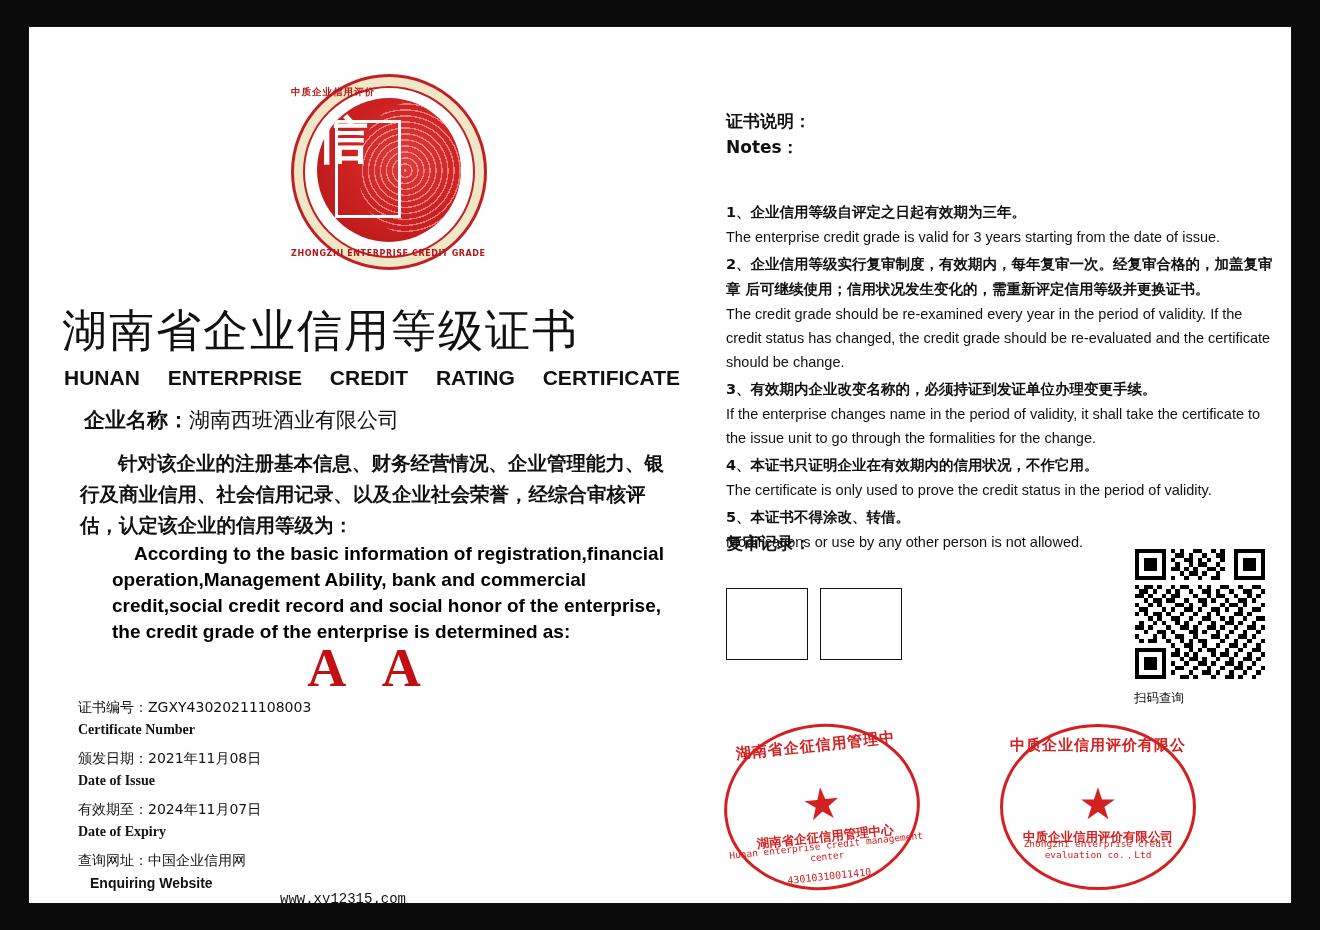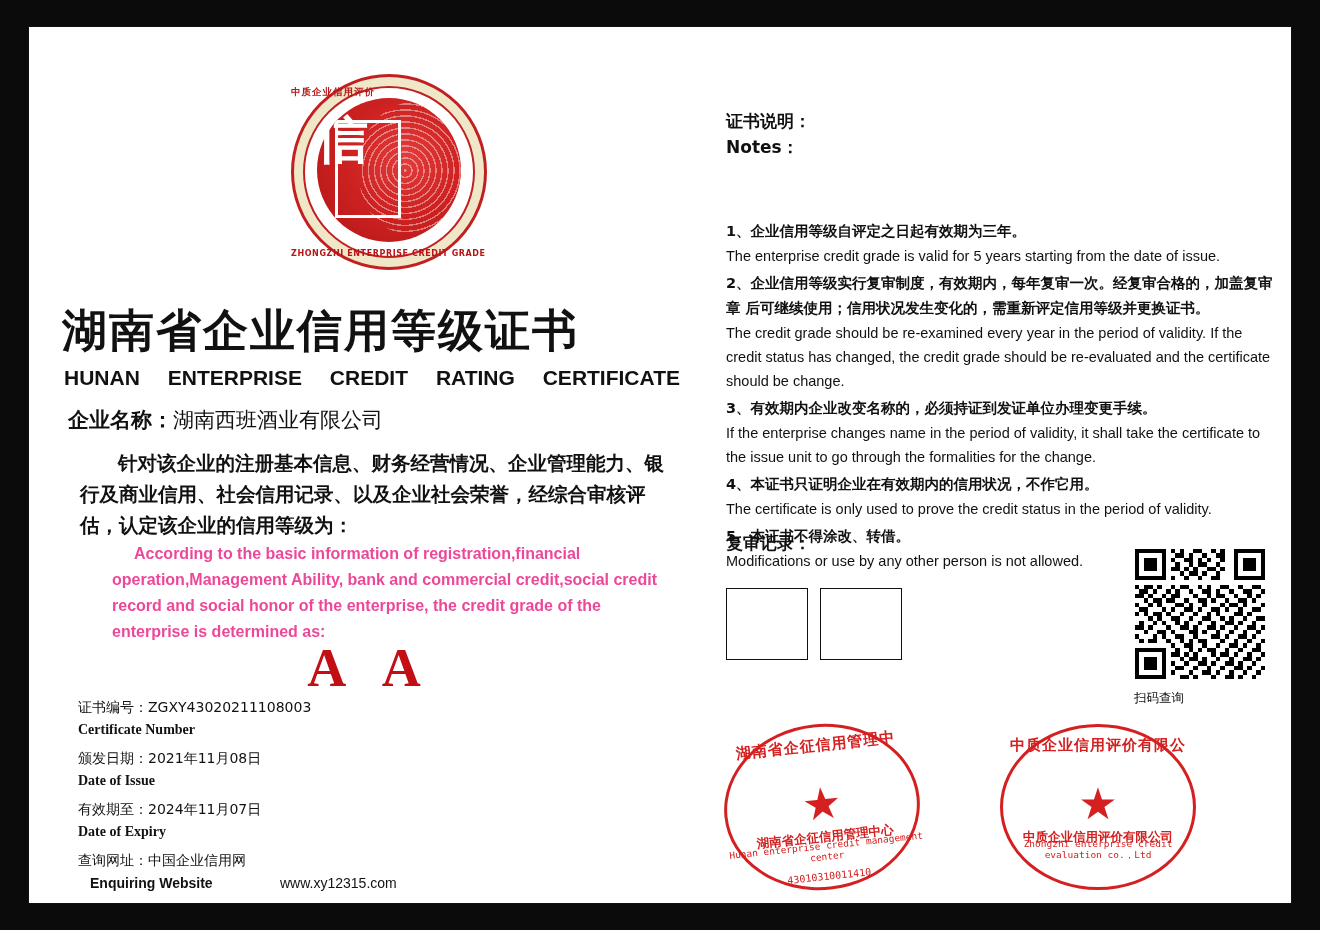--- a/index.html
+++ b/index.html
@@ -128,21 +128,21 @@
   .emblem .arc-text-top { top: 12px; }
   .emblem .arc-text-bottom { bottom: 12px; font-size: 8px; letter-spacing: 0.6px; }
 
   
   .title-cn {
     position: absolute;
     left: 16px;
     top: 265px;
     width: 620px;
     font-family: "DejaVu Sans", sans-serif;
-    font-weight: bold;
+    font-weight: normal;
     font-size: 45px;
     letter-spacing: 2px;
     color: #111;
     white-space: nowrap;
   }
   .title-en {
     position: absolute;
     left: 18px;
     top: 330px;
     width: 616px;
@@ -150,21 +150,21 @@
     justify-content: space-between;
     font-family: "Liberation Sans", sans-serif;
     font-weight: bold;
     font-size: 21px;
     color: #111;
     gap: 21px;
   }
 
   .company-line {
     position: absolute;
-    left: 22px;
+    left: 38px;
     top: 370px;
     font-size: 21px;
     font-family: "DejaVu Sans", sans-serif;
     color: #111;
     white-space: nowrap;
   }
   .company-line .label { font-weight: bold; }
   .company-line .value { font-weight: normal; }
 
   .body-cn {
@@ -177,24 +177,24 @@
     font-family: "DejaVu Sans", sans-serif;
     font-weight: bold;
     color: #111;
     text-indent: 38px;
   }
   .body-en {
     position: absolute;
     left: 66px;
     top: 505px;
     width: 570px;
-    font-size: 16px;
+    font-size: 19px;
     line-height: 26px;
     font-weight: bold;
-    color: #ec4899;
+    color: #000000;
     font-family: "Liberation Sans", sans-serif;
   }
   .body-en .indent { display: inline-block; width: 22px; }
 
   .grade {
     position: absolute;
     left: 0;
     top: 590px;
     width: 650px;
     text-align: center;
@@ -228,21 +228,22 @@
     display: flex;
     line-height: 22px;
     padding-left: 12px;
   }
   .meta .web-row .en-label {
     font-weight: bold;
     width: 190px;
     font-family: "Liberation Sans", sans-serif;
   }
   .meta .web-row .url {
-    font-family: Liberation Sans, sans-serif;
+    font-family: Liberation Mono, monospace;
+    margin-top: 16px;
   }
 
   
   .right-col {
     position: absolute;
     left: 672px;
     top: 10px;
     width: 580px;
     height: 858px;
   }
@@ -255,21 +256,20 @@
     font-size: 17px;
     color: #111;
     line-height: 26px;
   }
   .notes-body {
     position: absolute;
     left: 26px;
     top: 164px;
     width: 552px;
     color: #111;
-    margin-top: 19px;
   }
   .note-cn {
     font-family: "DejaVu Sans", sans-serif;
     font-weight: bold;
     font-size: 14.5px;
     line-height: 25px;
   }
   .note-en {
     font-family: "Liberation Sans", sans-serif;
     font-size: 14.5px;
@@ -452,21 +452,21 @@
 
     <div class="right-col">
 
       <div class="notes-head">
         <div>证书说明：</div>
         <div>Notes：</div>
       </div>
 
       <div class="notes-body">
         <div class="note-cn">1、企业信用等级自评定之日起有效期为三年。</div>
-        <div class="note-en">The enterprise credit grade is valid for 5 years starting from the date of issue.</div>
+        <div class="note-en">The enterprise credit grade is valid for 3 years starting from the date of issue.</div>
 
         <div class="note-cn">2、企业信用等级实行复审制度，有效期内，每年复审一次。经复审合格的，加盖复审章 后可继续使用；信用状况发生变化的，需重新评定信用等级并更换证书。</div>
         <div class="note-en">The credit grade should be re-examined every year in the period of validity. If the credit status has changed, the credit grade should be re-evaluated and the certificate should be change.</div>
 
         <div class="note-cn">3、有效期内企业改变名称的，必须持证到发证单位办理变更手续。</div>
         <div class="note-en">If the enterprise changes name in the period of validity, it shall take the certificate to the issue unit to go through the formalities for the change.</div>
 
         <div class="note-cn">4、本证书只证明企业在有效期内的信用状况，不作它用。</div>
         <div class="note-en">The certificate is only used to prove the credit status in the period of validity.</div>
 

